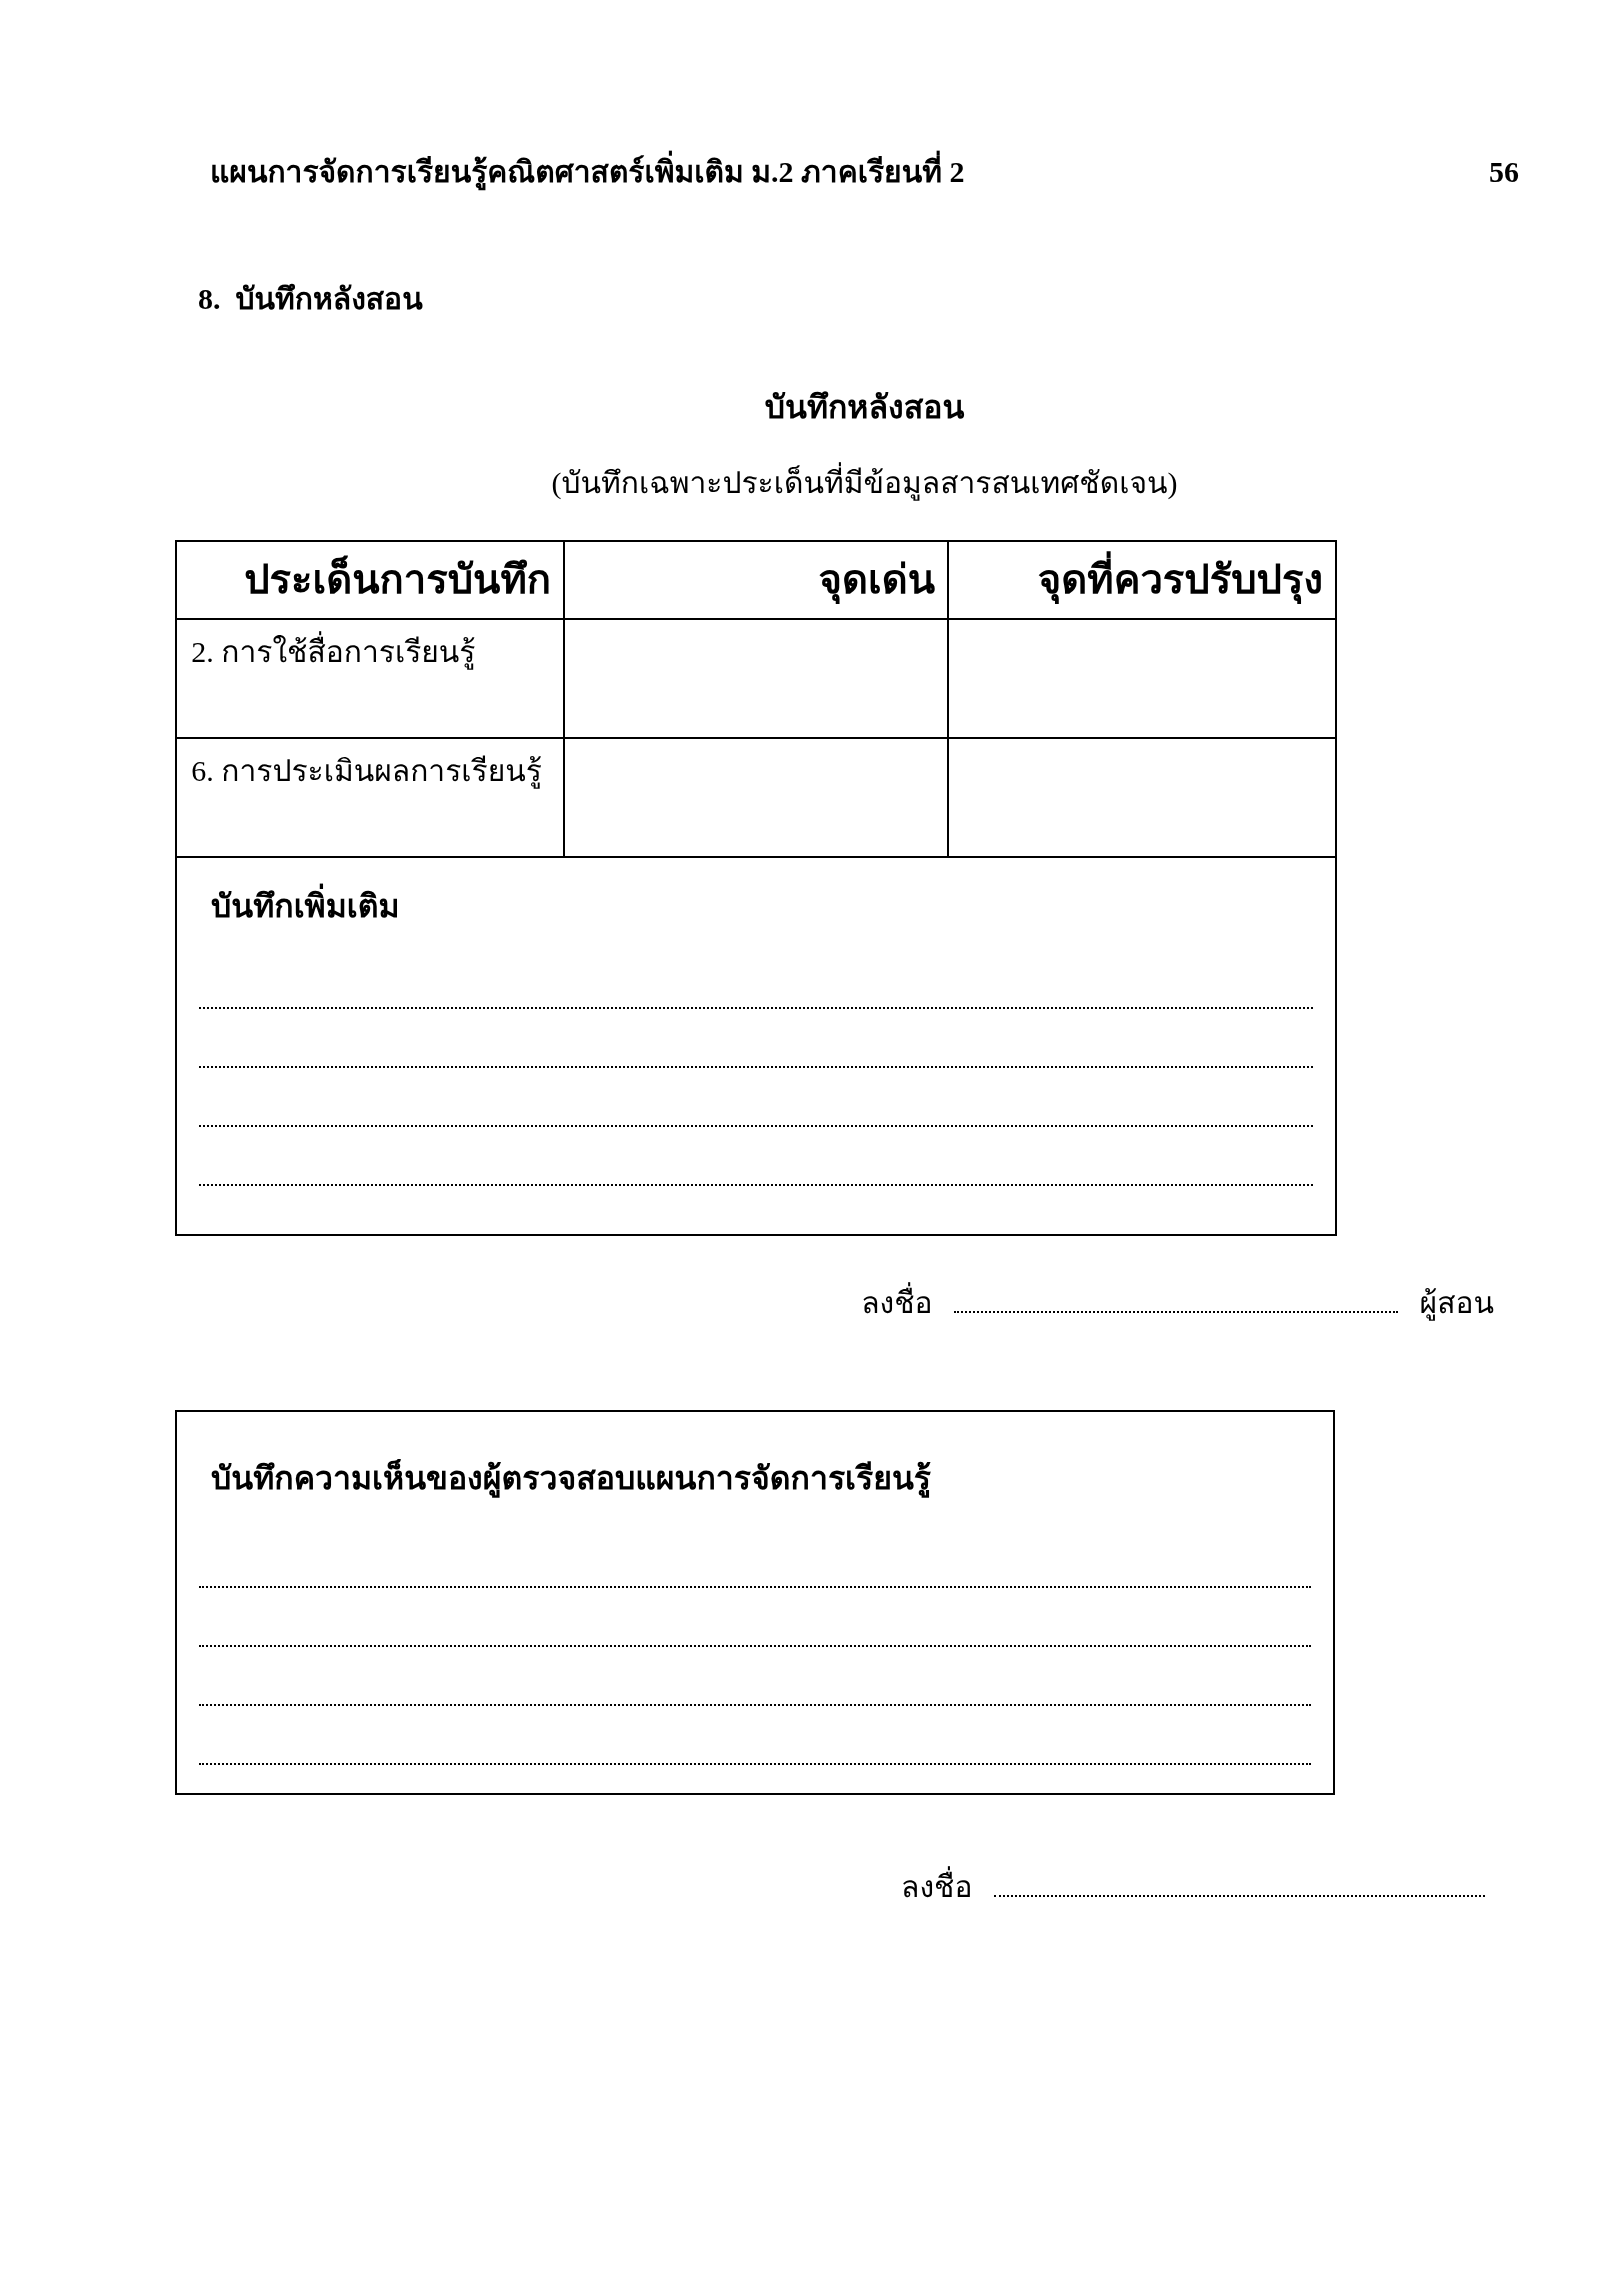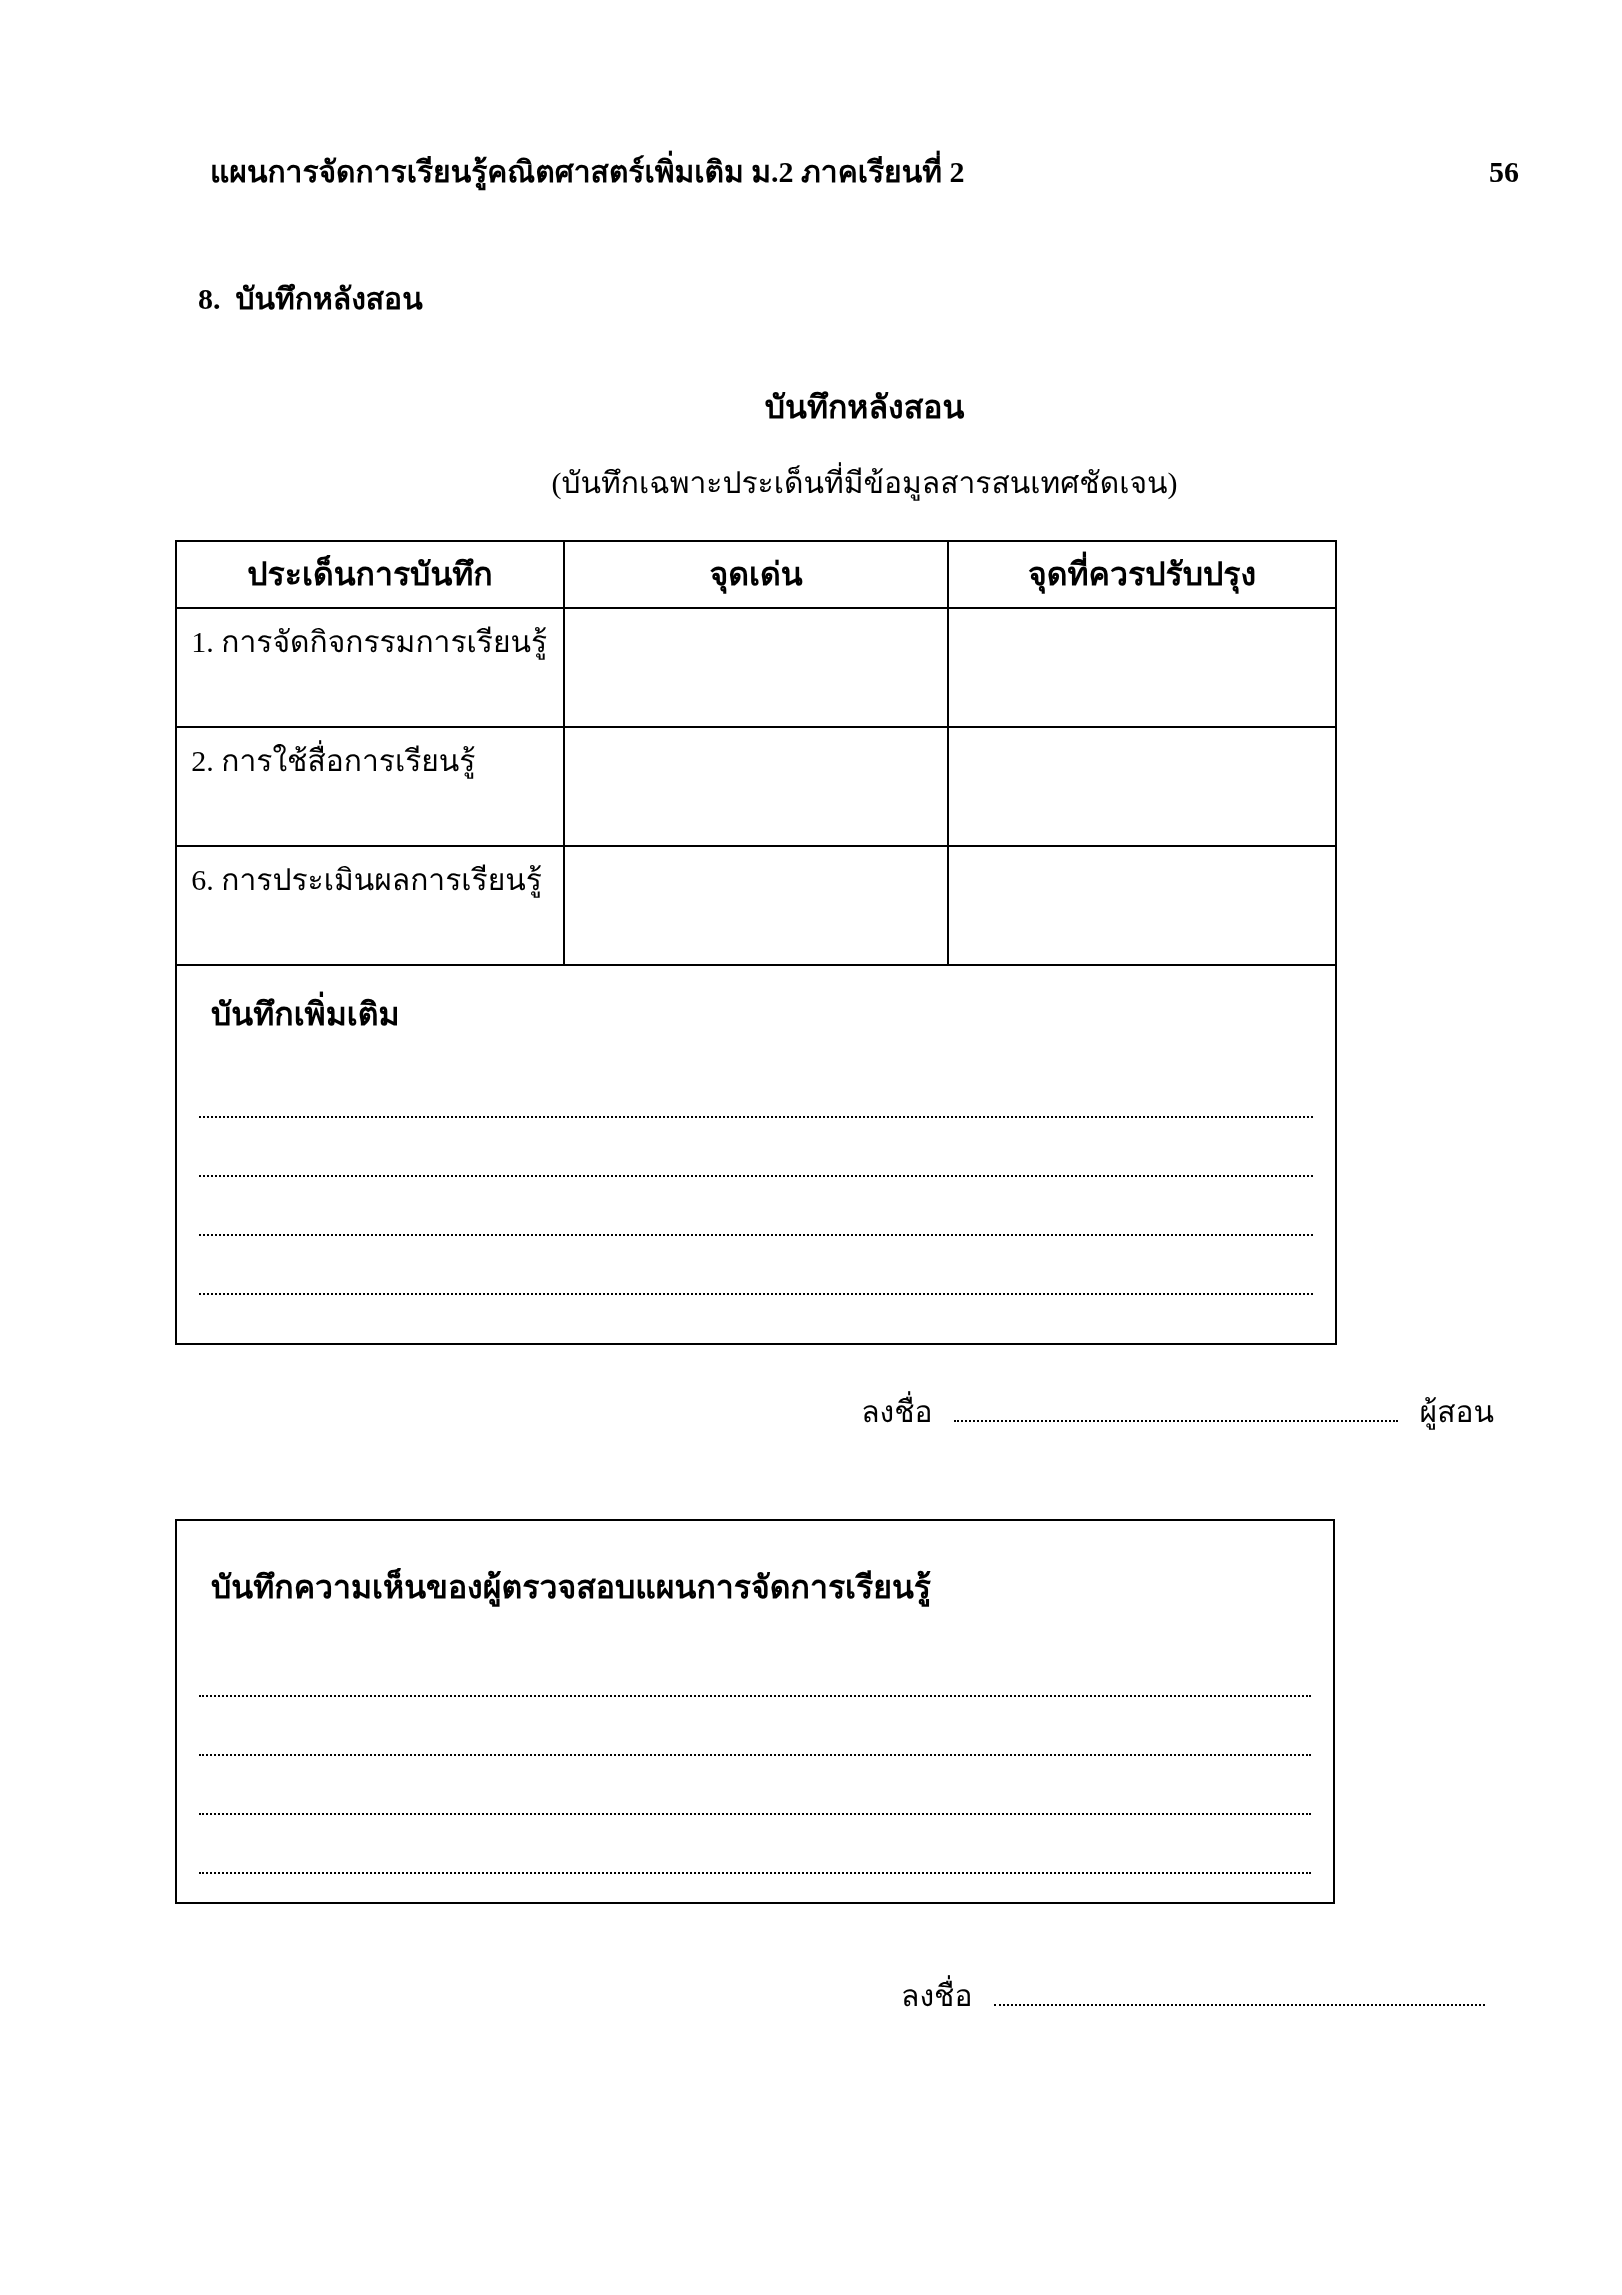--- a/index.html
+++ b/index.html
@@ -60,23 +60,23 @@
     margin: 11px 0 0 139px;
     width: 1160px;
     border-collapse: collapse;
     table-layout: fixed;
   }
   .record-table th,
   .record-table td {
     border: 2.4px solid #000;
   }
   .record-table th {
-    font-size: 32px;
-    font-weight: bold;
-    text-align: center;
+    font-size: 40px;
+    font-weight: bold;
+    text-align: right;
     vertical-align: middle;
     height: 62px;
     line-height: 1.3;
   }
   .record-table td.topic-cell {
     font-size: 30px;
     vertical-align: top;
     padding: 9.5px 14.3px;
     line-height: 1.55;
   }
@@ -171,25 +171,20 @@
     </colgroup>
     <thead>
       <tr>
         <th>ประเด็นการบันทึก</th>
         <th>จุดเด่น</th>
         <th>จุดที่ควรปรับปรุง</th>
       </tr>
     </thead>
     <tbody>
       <tr class="row-std">
-        <td class="topic-cell">1. การจัดกิจกรรมการเรียนรู้</td>
-        <td class="blank-cell"></td>
-        <td class="blank-cell"></td>
-      </tr>
-      <tr class="row-std">
         <td class="topic-cell">2. การใช้สื่อการเรียนรู้</td>
         <td class="blank-cell"></td>
         <td class="blank-cell"></td>
       </tr>
       <tr class="row-std">
         <td class="topic-cell">6. การประเมินผลการเรียนรู้</td>
         <td class="blank-cell"></td>
         <td class="blank-cell"></td>
       </tr>
       <tr>

